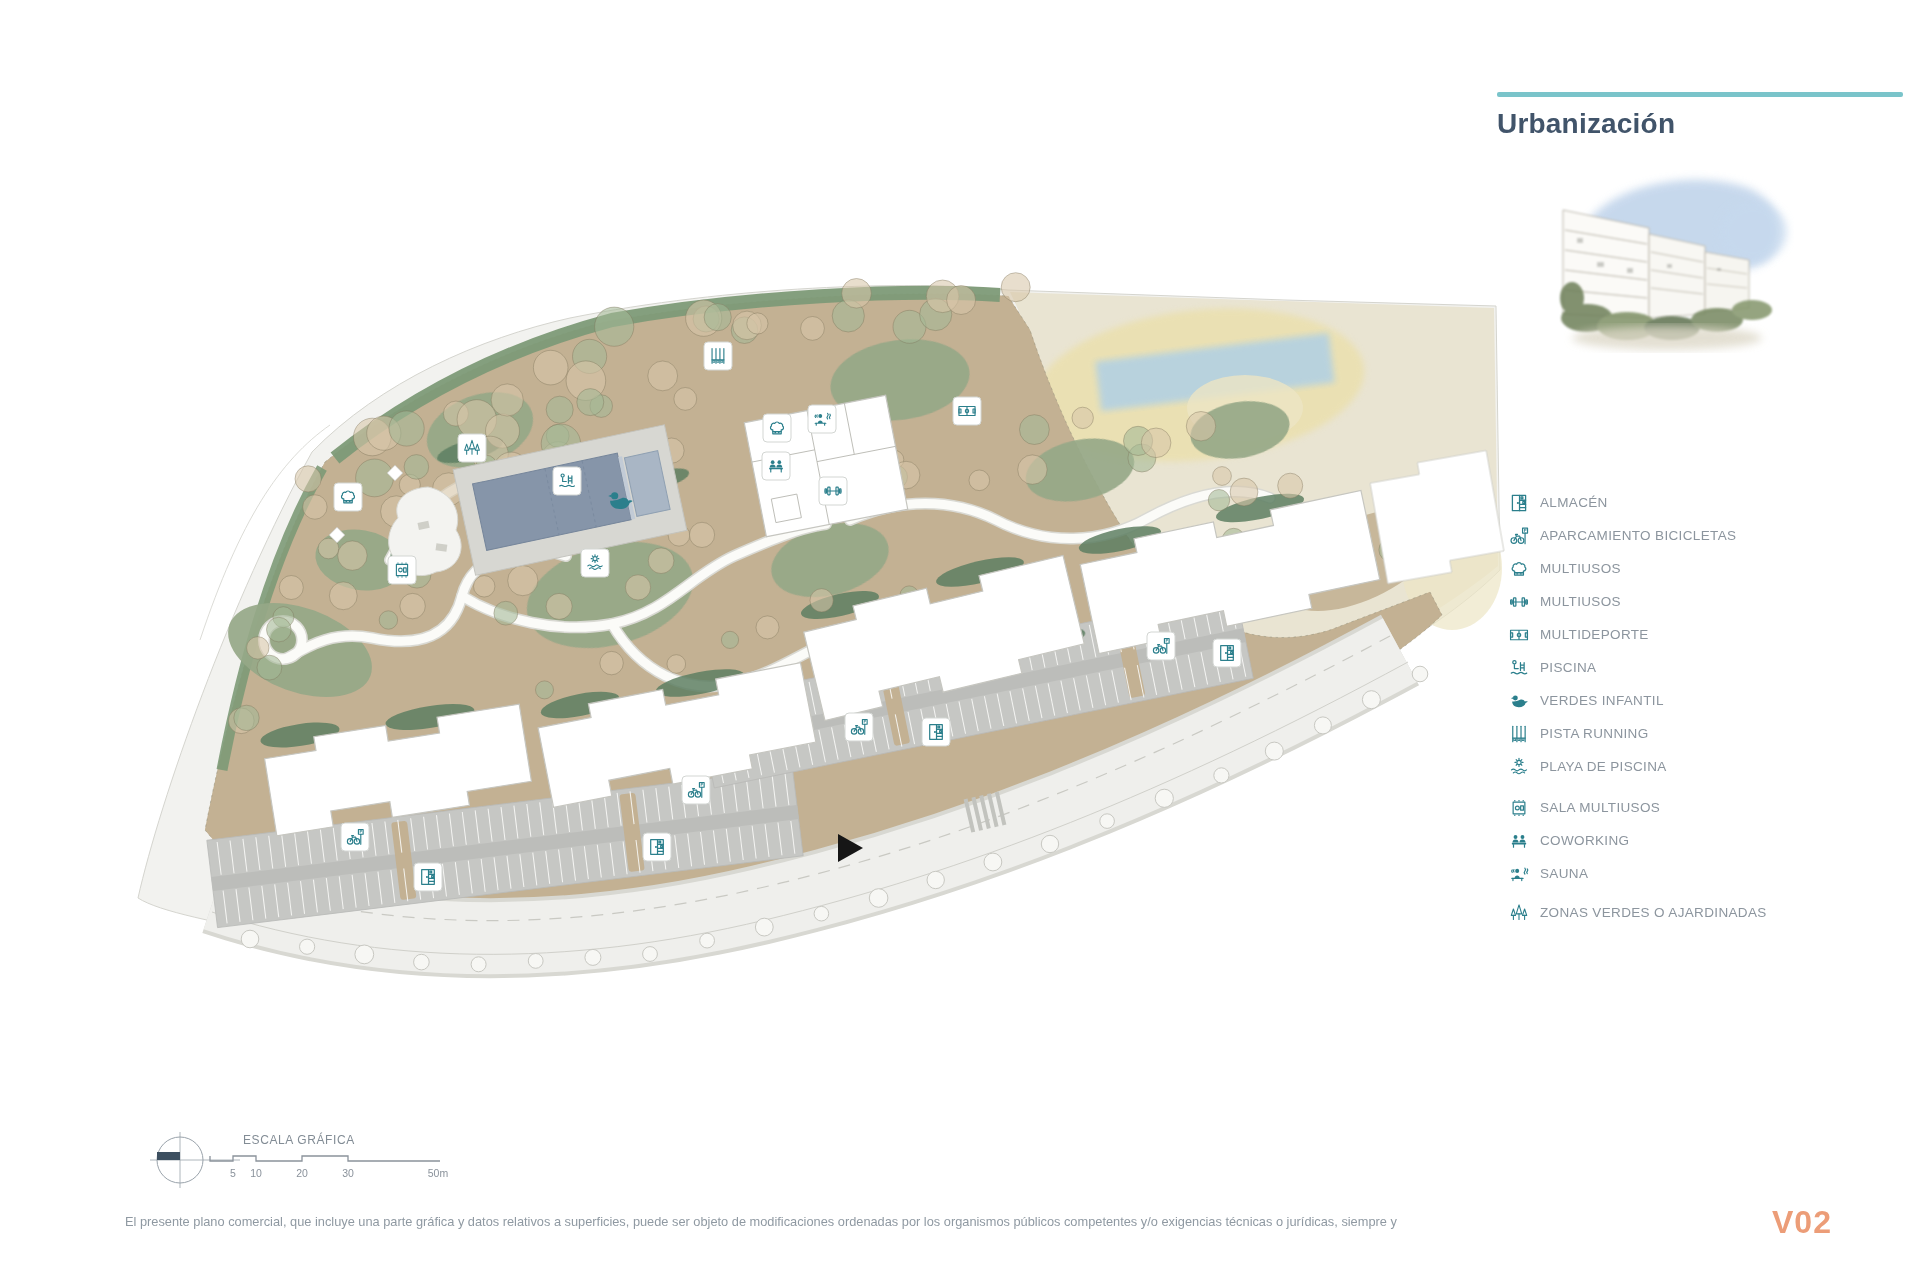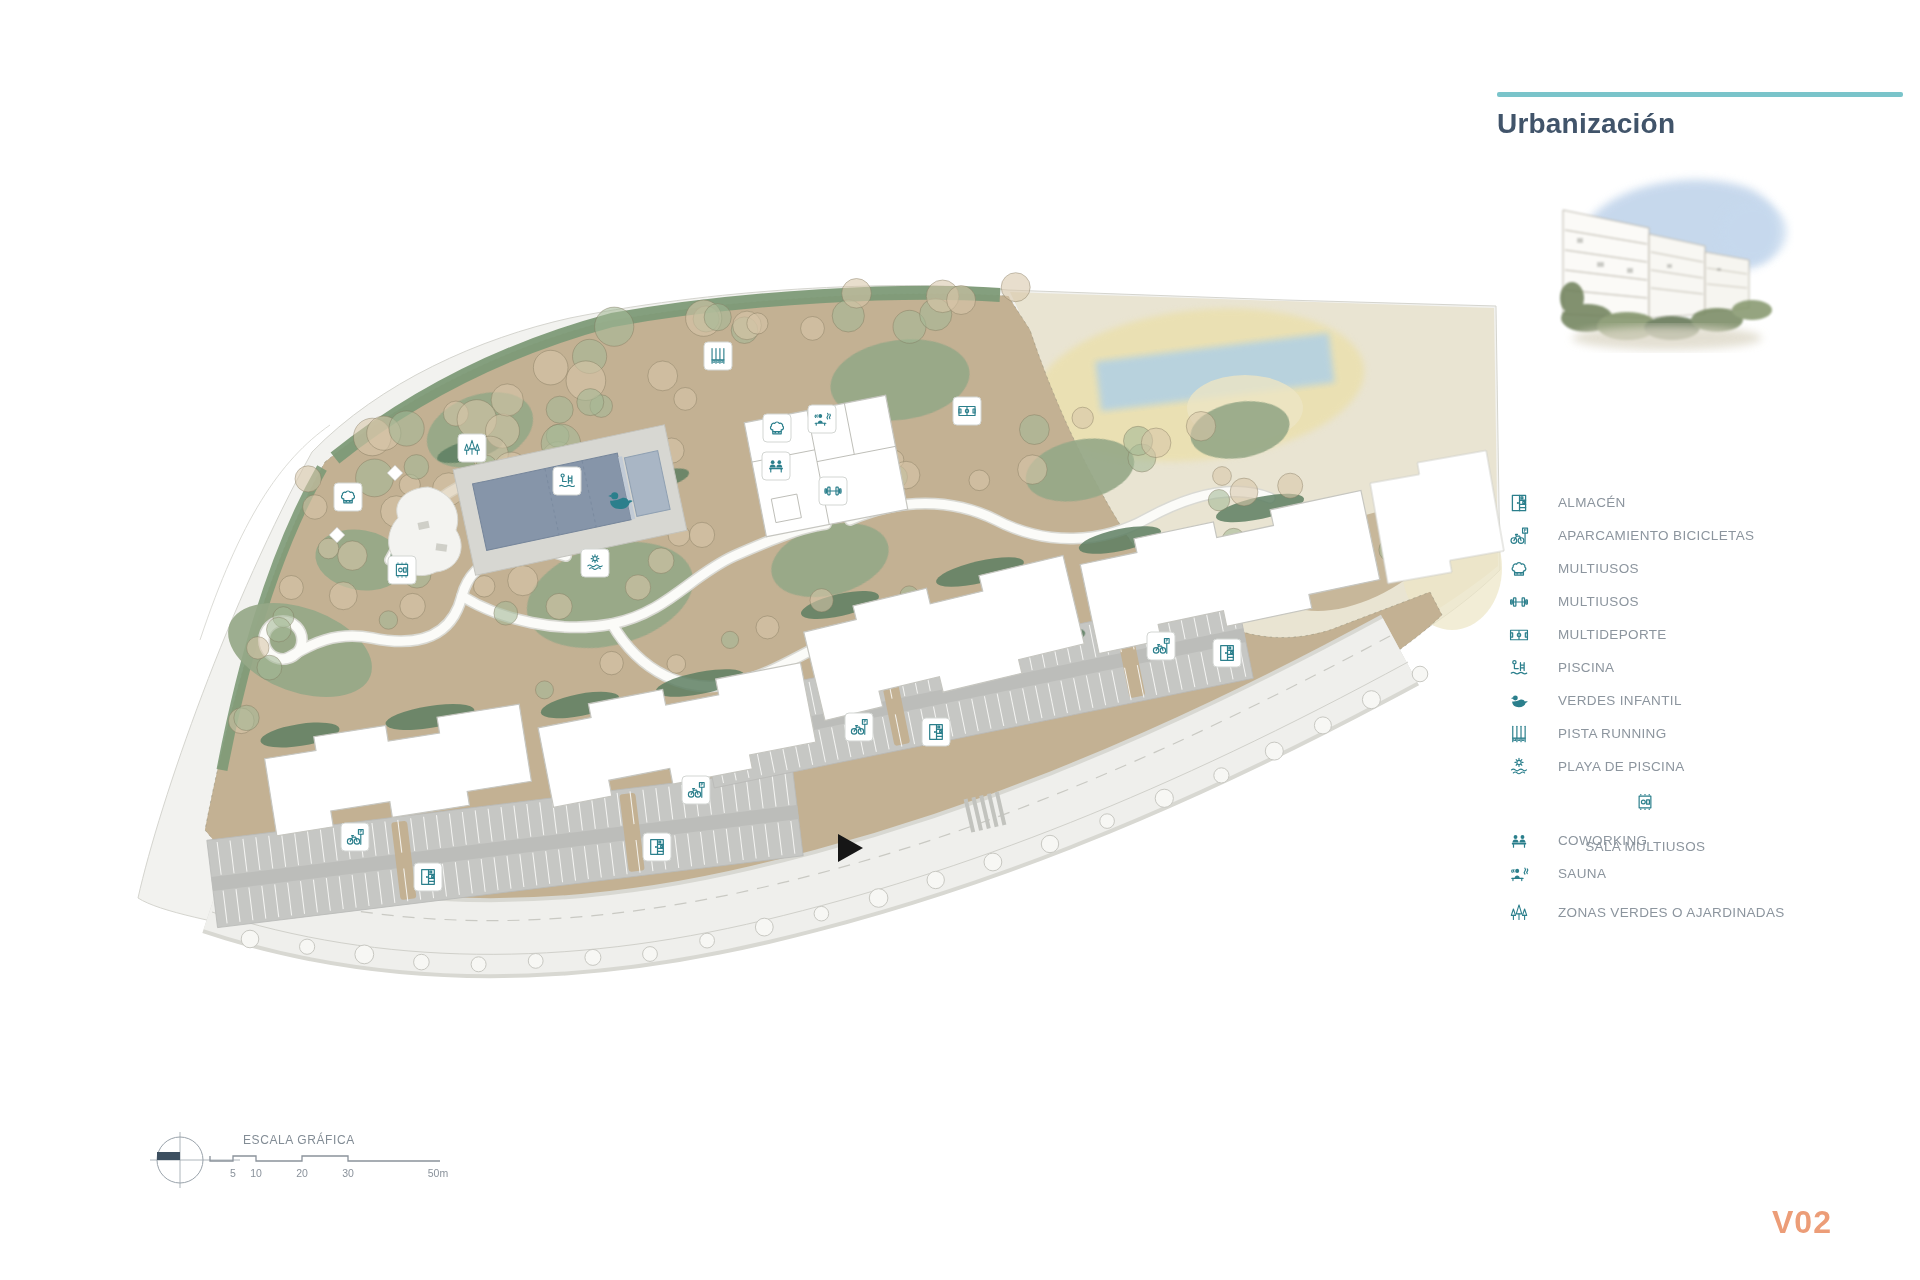--- a/index.html
+++ b/index.html
@@ -8,22 +8,22 @@
   #plan-svg{position:absolute;left:0;top:0;}
   svg text{font-family:"Liberation Sans","DejaVu Sans",sans-serif;}
 
   .accent-rule{position:absolute;left:1497px;top:92px;width:406px;height:5px;
                border-radius:2px;}
   .page-title{position:absolute;left:1497px;top:108px;font-size:28px;font-weight:bold;
               color:#41546a;letter-spacing:.2px;text-align:right;}
   .render-wrap{position:absolute;left:1557px;top:168px;width:238px;height:188px;}
 
   .legend{position:absolute;left:1506px;top:486px;}
-  .legend-row{height:33px;display:flex;align-items:center;gap:26px;}
-  .legend-row:nth-child(10){margin-top:8px;flex-direction:column;}
+  .legend-row{height:33px;display:flex;align-items:center;gap:8px;}
+  .legend-row:nth-child(10){margin-top:8px;}
   .legend-row:nth-child(13){margin-top:6px;justify-content:flex-end;}
   .legend-icon{width:26px;display:flex;justify-content:center;align-items:center;color:#2b7f8c;}
   .legend-label{font-size:13.5px;color:#8c959e;letter-spacing:.35px;white-space:nowrap;}
 
   .escala-label{position:absolute;left:243px;top:1133px;font-size:12px;color:#828c95;
                 letter-spacing:.6px;}
   .disclaimer{position:absolute;left:125px;top:1212px;width:1400px;font-size:12.8px;
               line-height:1.58;color:#8f99a2;}
   .version{position:absolute;left:1772px;top:1204px;font-size:32px;font-weight:bold;
            letter-spacing:1px;}
@@ -896,14 +896,15 @@
         <svg width="22" height="22" viewBox="0 0 24 24">
           <use href="#sym-zonas-verdes"></use>
         </svg>
       </span>
       <span class="legend-label">ZONAS VERDES O AJARDINADAS</span>
     </div>
   </div>
 
 <div class="escala-label">ESCALA GRÁFICA</div>
 <div class="disclaimer">
+  <div>El presente plano comercial, que incluye una parte gráfica y datos relativos a superficies, puede ser objeto de modificaciones ordenadas por los organismos públicos competentes y/o exigencias técnicas o jurídicas, siempre y</div>
 </div>
 <div class="version" style="color: rgb(236, 157, 120);">V02</div>
 
 </body></html>

